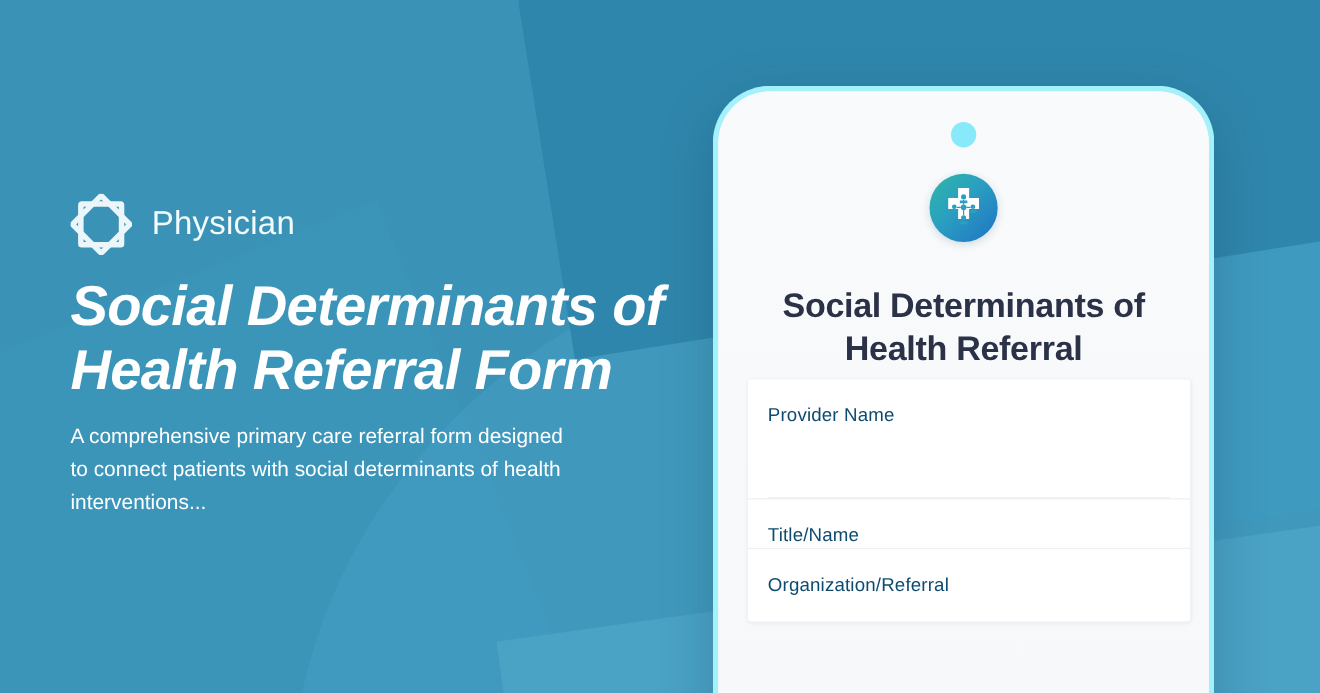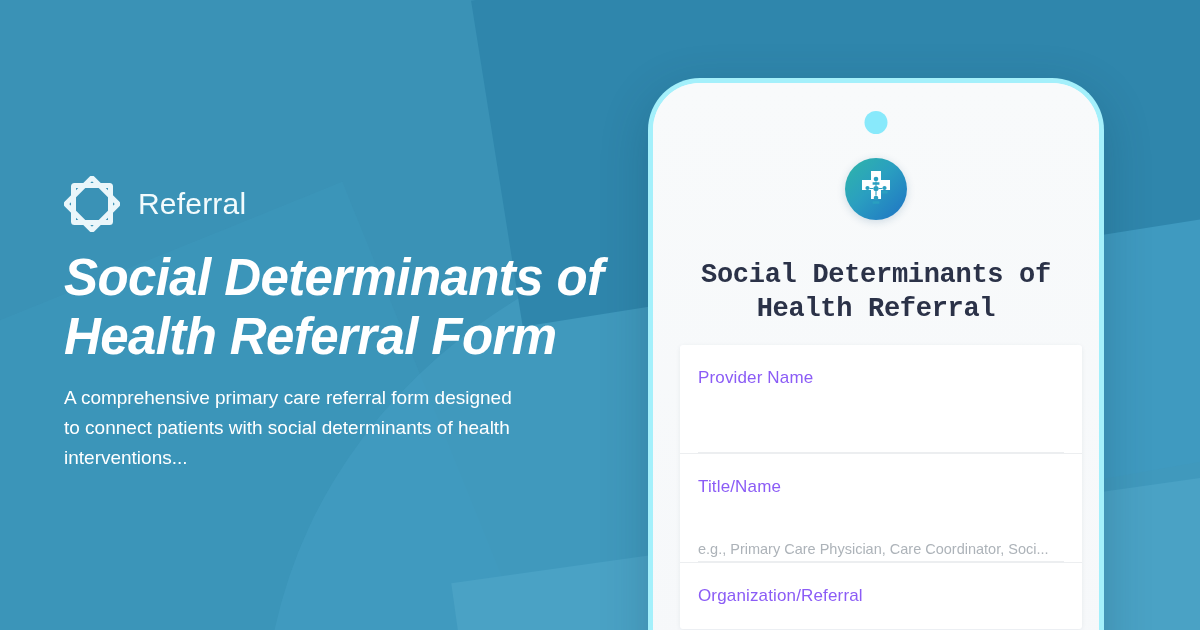--- a/index.html
+++ b/index.html
@@ -184,25 +184,24 @@
   }
 
   .form-title {
     position: absolute;
     top: 175px;
     left: 32px;
     width: 382px;
     margin: 0;
     text-align: center;
     color: #2b3248;
-    font-size: 27px;
+    font-size: 31px;
     font-weight: 700;
     line-height: 1.26;
     letter-spacing: -0.3px;
-    font-family: Liberation Mono, monospace;
   }
 
   .form-card {
     position: absolute;
     top: 262px;
     left: 27px;
     width: 402px;
     background: #ffffff;
     border-radius: 3px;
     box-shadow: 0 1px 4px rgba(35, 60, 90, .08);
@@ -210,21 +209,21 @@
   }
   .field {
     padding: 22px 18px 0 18px;
     border-bottom: 1px solid #eceef0;
   }
   .field:last-child {
     border-bottom: none;
   }
   .field-label {
     display: block;
-    color: #8b5cf6;
+    color: #0c4a6e;
     font-size: 17px;
     font-weight: 400;
     letter-spacing: .15px;
     line-height: 1.3;
   }
   .field-input {
     margin-top: 30px;
     height: 30px;
     border-bottom: 1px solid #eceef0;
     display: flex;
@@ -265,21 +264,21 @@
               <rect x="0" y="0" width="56" height="56" fill="#fff"></rect>
               <circle cx="28" cy="28" r="13.2" fill="#000"></circle>
             </mask>
           </defs>
           <g mask="url(#pf-mask)" fill="none" stroke="#eaf6fa" stroke-width="5">
             <rect x="9.5" y="9.5" width="37" height="37" rx="1"></rect>
             <rect x="9.5" y="9.5" width="37" height="37" rx="1" transform="rotate(45 28 28)"></rect>
           </g>
         </svg>
       </span>
-      <span class="brand-name">Referral</span>
+      <span class="brand-name">Physician</span>
     </div>
 
     <h1 class="headline">Social Determinants of Health Referral Form</h1>
 
     <p class="subhead">A comprehensive primary care referral form designed to connect patients with social determinants of health interventions...</p>
 
   </div>
 
   <div class="phone">
     <div class="phone-inner">
@@ -312,23 +311,20 @@
 
         <div class="field">
           <span class="field-label">Provider Name</span>
           <div class="field-input">
             <span class="field-placeholder"></span>
           </div>
         </div>
 
         <div class="field">
           <span class="field-label">Title/Name</span>
-          <div class="field-input">
-            <span class="field-placeholder">e.g., Primary Care Physician, Care Coordinator, Soci...</span>
-          </div>
         </div>
 
         <div class="field compact">
           <span class="field-label">Organization/Referral</span>
         </div>
 
       </div>
 
     </div>
   </div>

